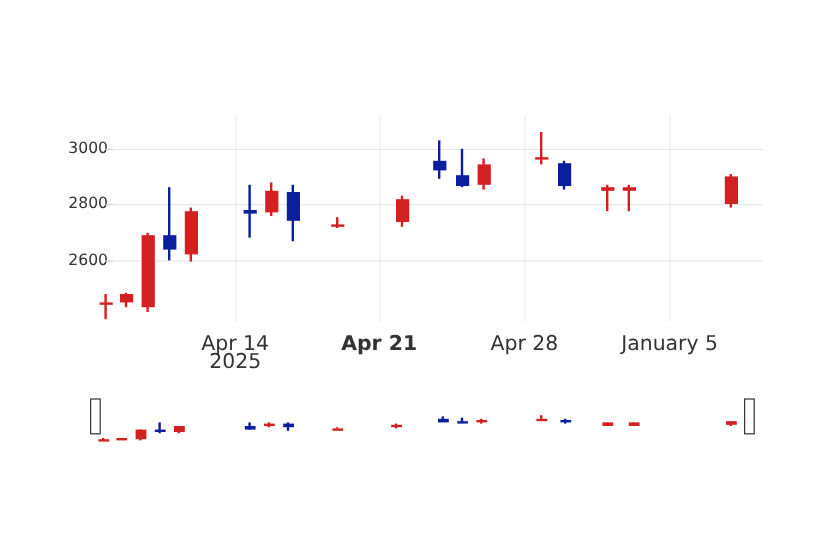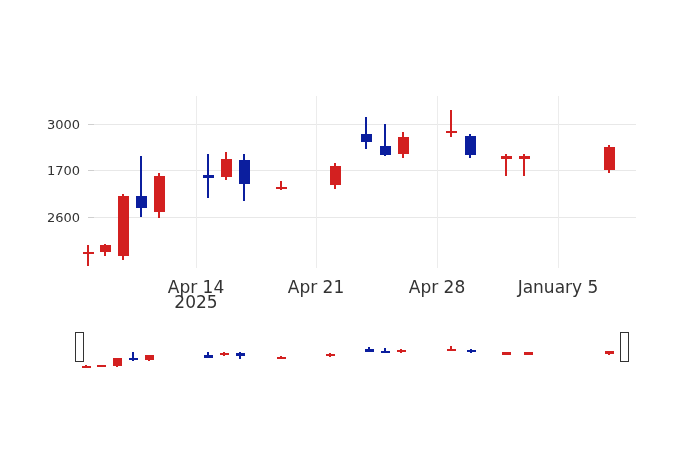--- a/index.html
+++ b/index.html
@@ -14,21 +14,21 @@
   .chart-title{
     position:absolute;left:0;right:0;top:28px;
     text-align:center;font-size:17px;color:#262626;
     letter-spacing:.5px;
   }
 
   
   .plot{position:absolute;left:88px;top:96px;width:548px;height:172px;}
   .gridline{position:absolute;left:0;width:100%;height:1px;background:#e8e8e8;}
   .vgridline{position:absolute;top:0;height:100%;width:1px;background:#ececec;}
-  .ylabels{position:absolute;left:4px;top:96px;width:82px;height:172px;}
+  .ylabels{position:absolute;left:14px;top:96px;width:82px;height:172px;}
   .ylabel{position:absolute;right:6px;font-size:13px;color:#333;
           text-align:right;transform:translateY(-50%);white-space:nowrap;}
   .ytickmark{position:absolute;width:5px;height:1px;background:#cfcfcf;}
 
   .xlabels{position:absolute;left:88px;top:276px;width:548px;height:34px;}
   .xlabel{position:absolute;font-size:17px;color:#333;text-align:center;
           transform:translateX(-50%);line-height:15px;white-space:nowrap;}
   .xlabel .sub{display:block;}
 
   
@@ -47,21 +47,21 @@
   }
 </style>
 </head>
 <body>
 
 <div id="root">
 
 
   <div class="ylabels">
       <div class="ylabel" style="top: 27.8919px;">3000</div>
-      <div class="ylabel" style="top: 74.3784px;">1700</div>
+      <div class="ylabel" style="top: 74.3784px;">2800</div>
       <div class="ylabel" style="top: 120.865px;">2600</div>
     </div>
 
   <div class="plot">
       <div class="gridline" style="top: 27.8919px;"></div>
       <div class="ytickmark" style="top: 27.8919px; left: 0px; width: 6px;"></div>
       <div class="gridline" style="top: 74.3784px;"></div>
       <div class="ytickmark" style="top: 74.3784px; left: 0px; width: 6px;"></div>
       <div class="gridline" style="top: 120.865px;"></div>
       <div class="ytickmark" style="top: 120.865px; left: 0px; width: 6px;"></div>
@@ -138,21 +138,21 @@
         <div class="body" style="top: 60.4324px; height: 2.5px;"></div>
       </div>
       <div class="candle up" title="May 8" style="left: 515.5px; top: 0px; width: 11px; height: 100%;">
         <div class="wick" style="top: 48.8108px; height: 27.8919px;"></div>
         <div class="body" style="top: 51.1351px; height: 23.2432px;"></div>
       </div>
     </div>
 
   <div class="xlabels">
       <div class="xlabel" style="left: 108px; top: 4px;"><span>Apr 14</span><span class="sub">2025</span></div>
-      <div class="xlabel" style="left: 228px; top: 4px;"><span>Apr 21</span></div>
+      <div class="xlabel" style="left: 228px; top: 4px; font-weight: bold;"><span>Apr 21</span></div>
       <div class="xlabel" style="left: 349px; top: 4px;"><span>Apr 28</span></div>
       <div class="xlabel" style="left: 470px; top: 4px;"><span>January 5</span></div>
     </div>
 
   <div class="nav">
       <div class="candle up" style="left: -6.5px; top: 0px; width: 9px; height: 100%;">
         <div class="wick" style="top: 34.7568px; height: 2.59459px;"></div>
         <div class="body" style="top: 35.7297px; height: 2.5px;"></div>
       </div>
       <div class="candle up" style="left: 8.5px; top: 0px; width: 9px; height: 100%;">

